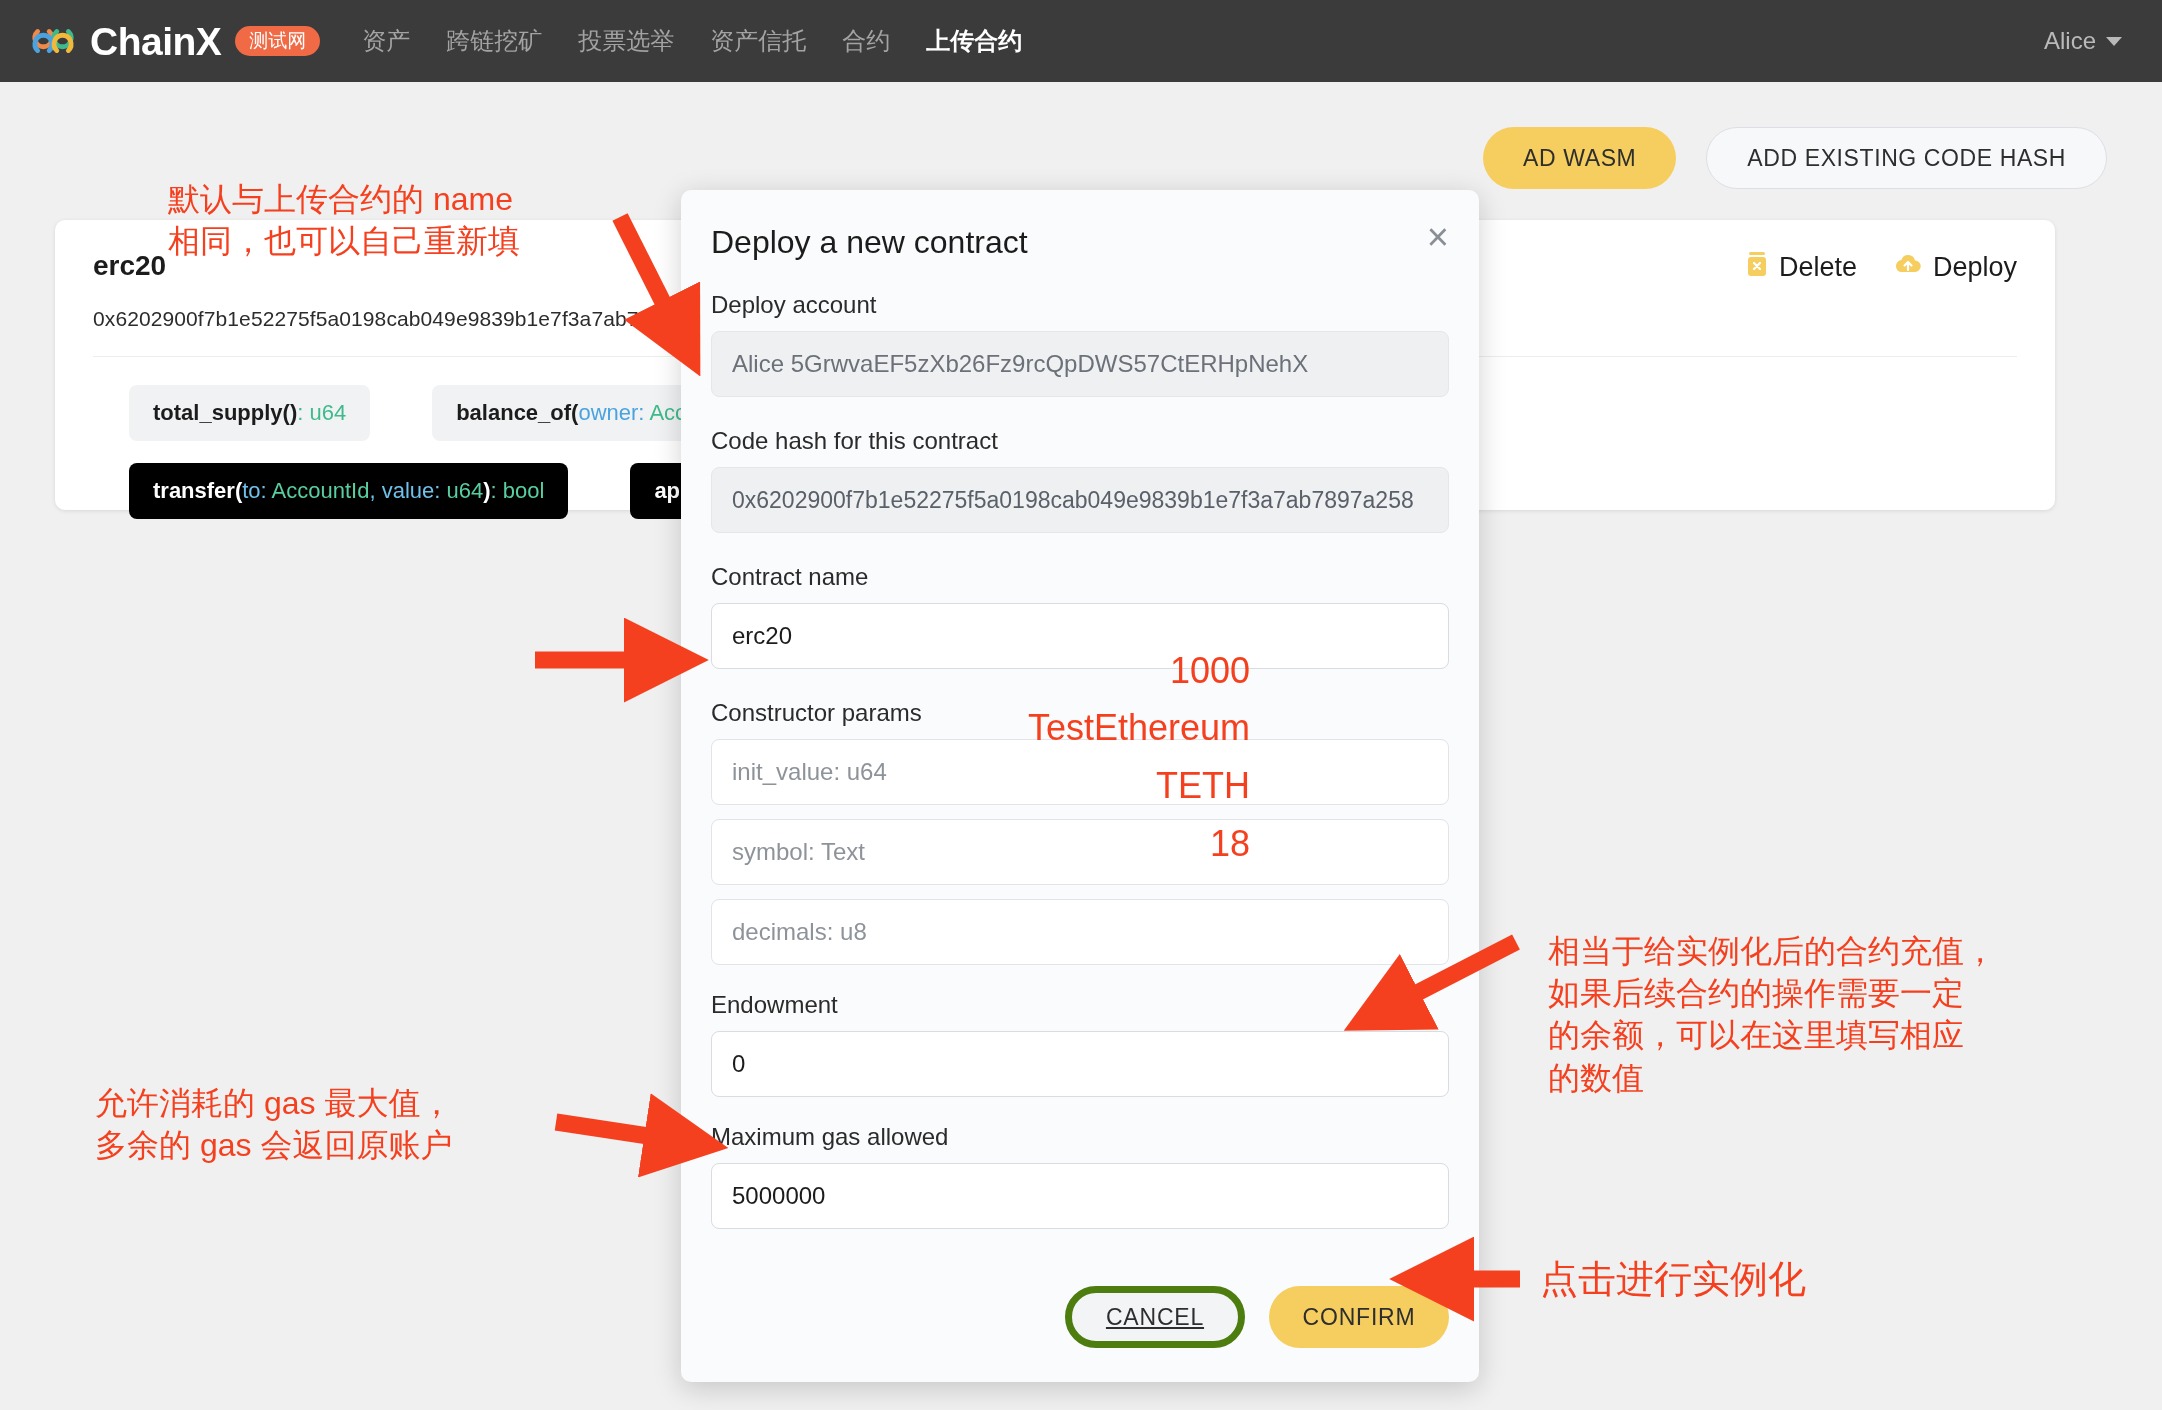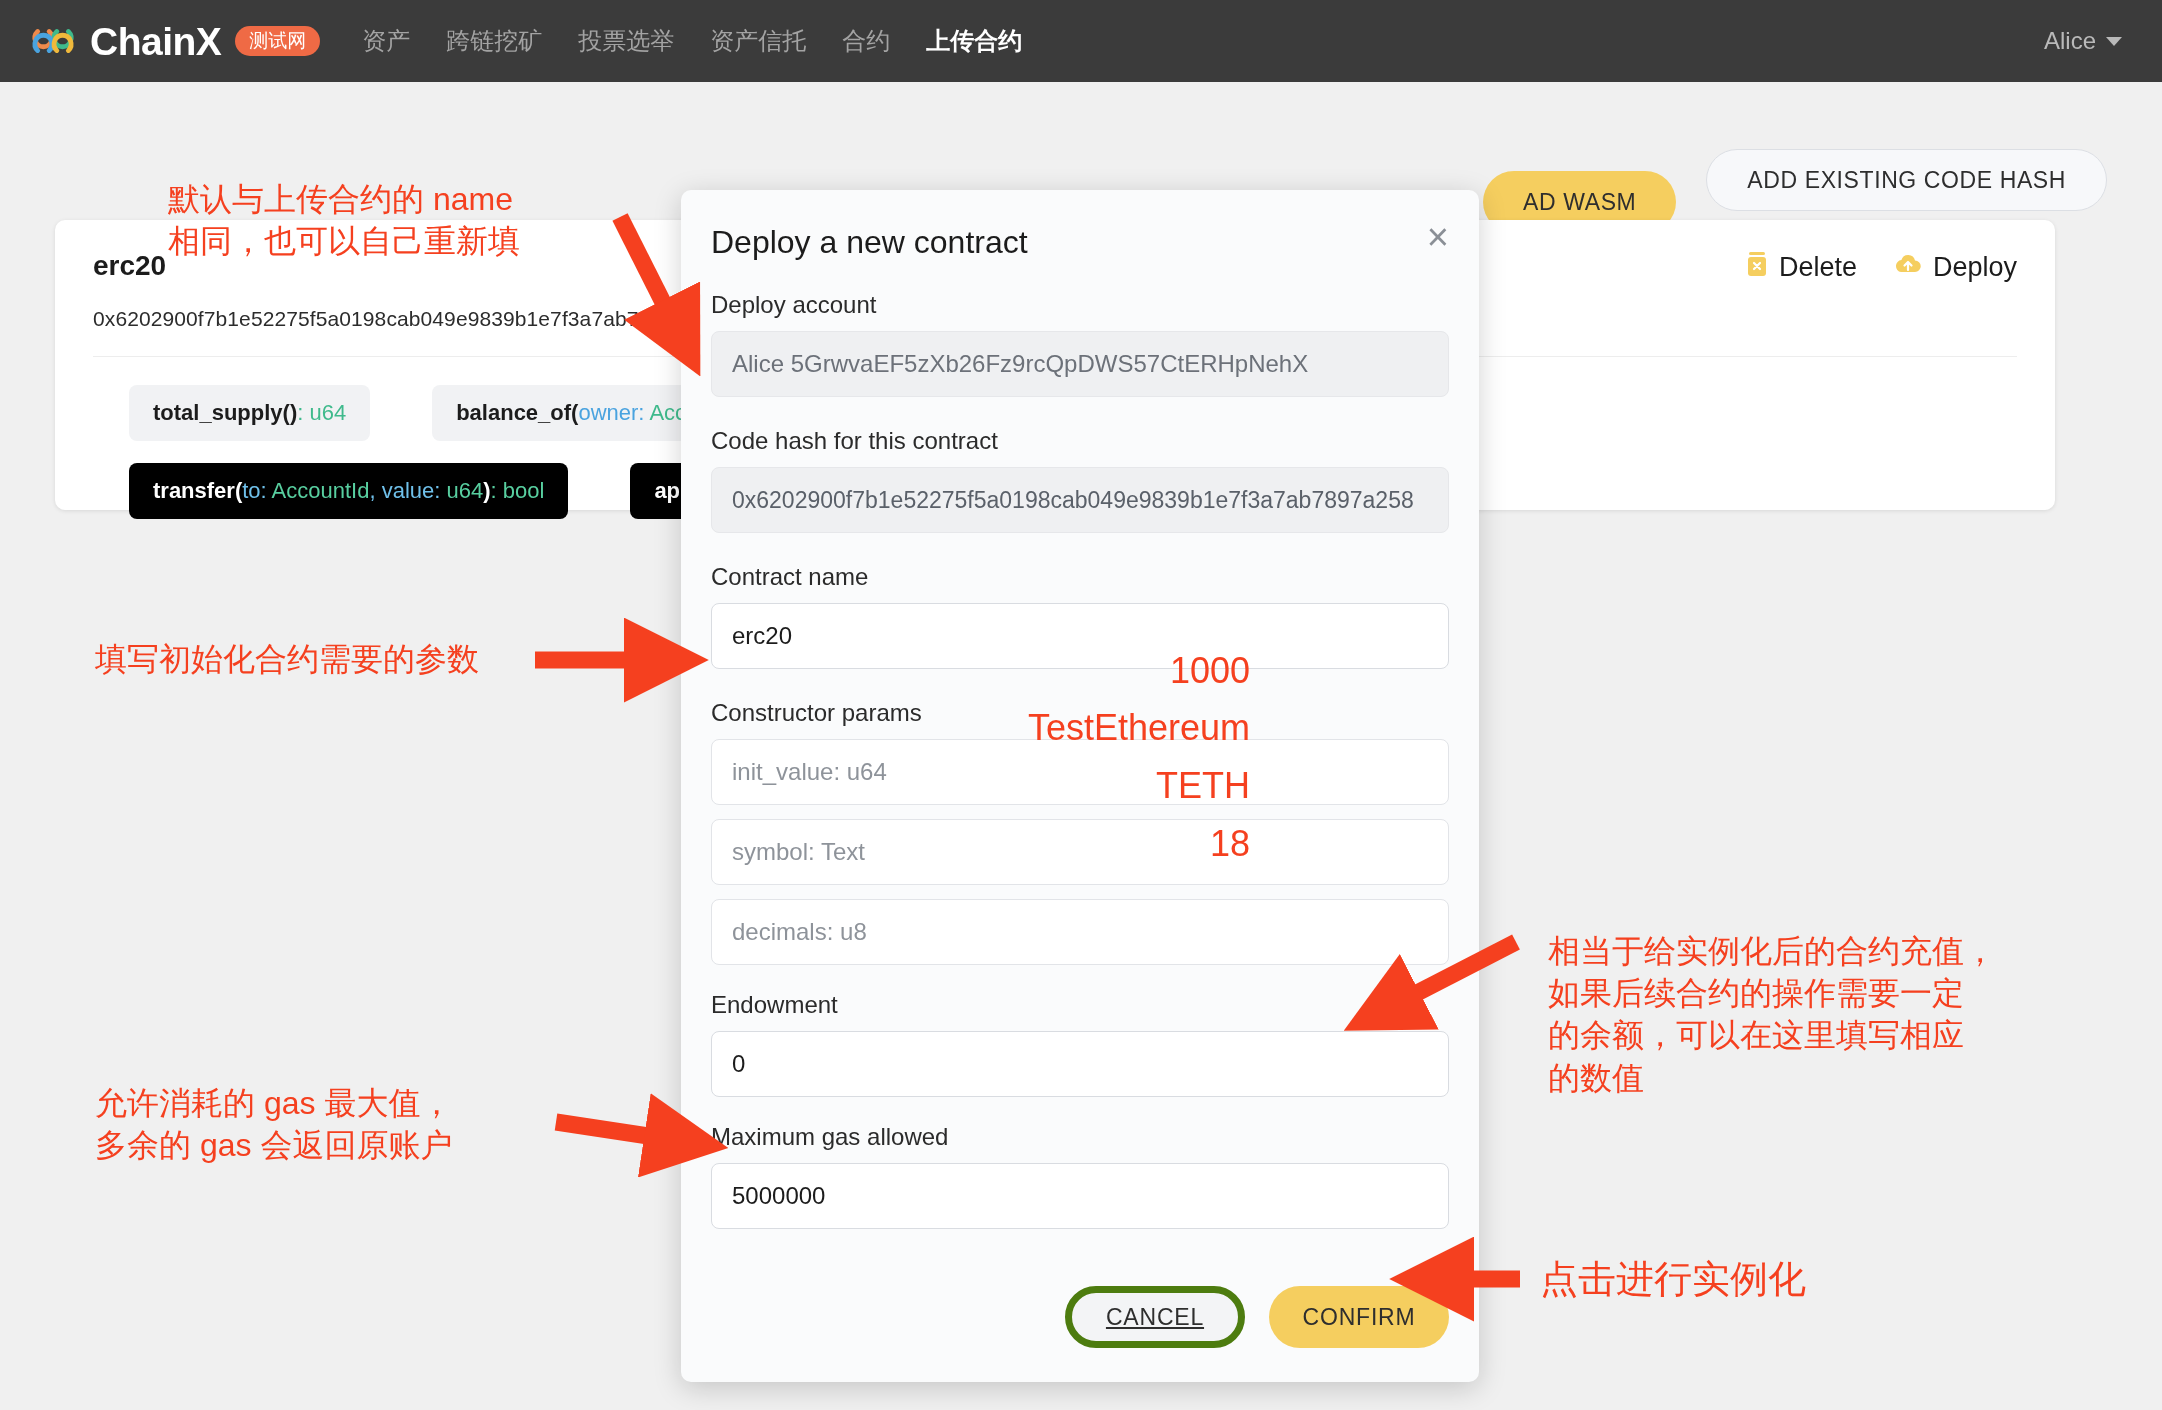--- a/index.html
+++ b/index.html
@@ -50,21 +50,21 @@
 
   .top-actions {
     position: absolute; top: 45px; right: 55px;
     display: flex; align-items: center; gap: 30px;
   }
   .btn-pill {
     height: 62px; border-radius: 31px; display: flex; align-items: center;
     justify-content: center; font-size: 23px; letter-spacing: 0.6px;
     padding: 0 40px; cursor: pointer; white-space: nowrap;
   }
-  .btn-yellow { background: #f5ce5f; color: #2e2e2e; border: none; margin-top: 44px; }
+  .btn-yellow { background: #f5ce5f; color: #2e2e2e; border: none; }
   .btn-outline { background: #f7f8fa; color: #2e2e2e; border: 1px solid #dcdfe4; }
 
   
   .card {
     position: absolute; top: 138px; left: 55px;
     width: 2000px; height: 290px;
     background: #ffffff; border-radius: 10px;
     box-shadow: 0 1px 4px rgba(0,0,0,0.10);
     padding: 30px 38px;
   }
@@ -262,21 +262,20 @@
       <div class="input input-filled">5000000</div>
 
       <div class="modal-footer">
         <div class="btn-modal btn-cancel">CANCEL</div>
         <div class="btn-modal btn-confirm">CONFIRM</div>
       </div>
     </div>
 
     <div class="anno" style="left:168px; top:96px;">默认与上传合约的 name
 相同，也可以自己重新填</div>
-    <div class="anno" style="left:95px; top:556px;">填写初始化合约需要的参数</div>
     <div class="anno" style="left:1548px; top:848px;">相当于给实例化后的合约充值，
 如果后续合约的操作需要一定
 的余额，可以在这里填写相应
 的数值</div>
     <div class="anno" style="left:95px; top:1000px;">允许消耗的 gas 最大值，
 多余的 gas 会返回原账户</div>
     <div class="anno" style="left:1540px; top:1172px; font-size:38px;">点击进行实例化</div>
 
     <div class="anno-val" style="left:1000px; top:568px; width:250px;">1000</div>
     <div class="anno-val" style="left:800px; top:625px; width:450px;">TestEthereum</div>

